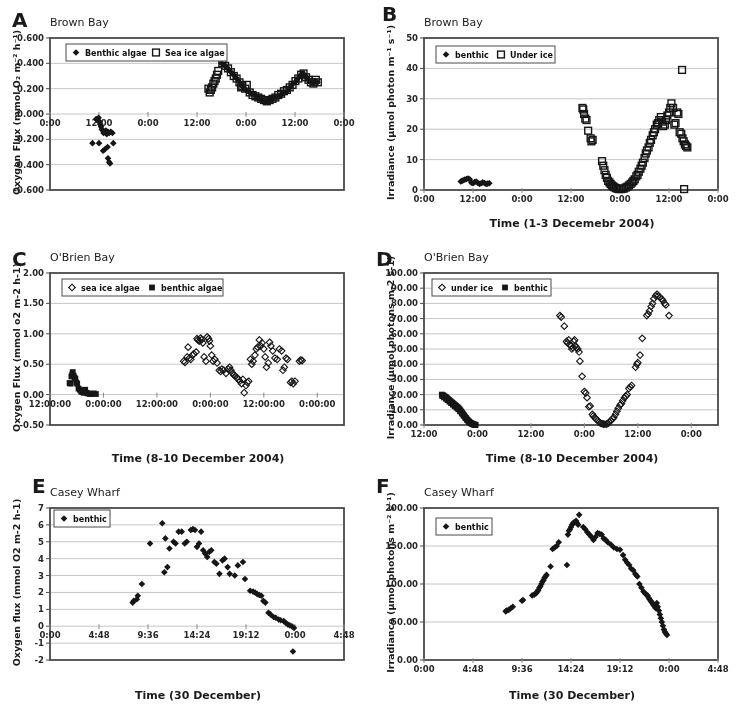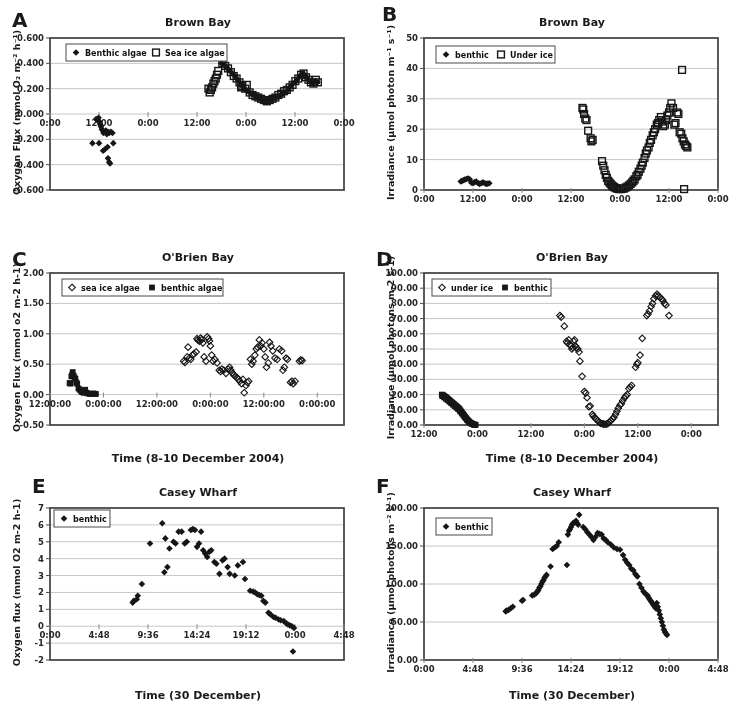--- a/index.html
+++ b/index.html
@@ -5,22 +5,22 @@
   html,body{margin:0;padding:0;background:#ffffff;}
   .figure{position:relative;width:748px;height:707px;background:#fff;
           font-family:"DejaVu Sans","Liberation Sans",sans-serif;color:#1a1a1a;overflow:hidden;}
   .panel{position:absolute;width:374px;height:235px;}
   .p0{left:0;top:0}.p1{left:374px;top:0}.p2{left:0;top:235px}
   .p3{left:374px;top:235px}.p4{left:0;top:470px;height:237px}.p5{left:374px;top:470px;height:237px}
   .letter{position:absolute;left:10px;top:6px;font-size:20px;font-weight:bold;line-height:1;}
   .p0 .letter{left:12px;top:10px}.p1 .letter{left:8px;top:4px}
   .p2 .letter{left:12px;top:14px}.p3 .letter{left:2px;top:14px}
   .p4 .letter{left:32px;top:6px}.p5 .letter{left:2px;top:6px}
-  .title{position:absolute;left:50px;right:28px;top:16px;text-align:center;
-         font-size:11px;font-weight:bold;}
+  .title{position:absolute;left:50px;right:28px;top:16px;text-align:left;
+         font-size:11px;font-weight:normal;}
   .ylab{position:absolute;left:-86px;top:107px;width:204px;text-align:center;
         transform:rotate(-90deg);font-size:9.5px;font-weight:bold;white-space:nowrap;}
   .xlab{position:absolute;left:50px;right:28px;bottom:5px;text-align:center;
         font-size:11px;font-weight:bold;}
   svg.plot{position:absolute;left:0;top:0;}
   .tick{font-size:8.5px;font-weight:600;fill:#262626;}
   .leg{font-size:8px;font-weight:600;fill:#111;}
 </style>
 </head>
 <body>
@@ -320,20 +320,21 @@
         <rect x="308.75000000000006" y="142.51999999999998" width="6.8" height="6.8" fill="none" stroke="#161616" stroke-width="1.4"></rect>
         <rect x="309.975" y="144.04" width="6.8" height="6.8" fill="none" stroke="#161616" stroke-width="1.4"></rect>
         <rect x="304.6666666666667" y="66.52" width="6.8" height="6.8" fill="none" stroke="#161616" stroke-width="1.4"></rect>
         <rect x="306.70833333333337" y="185.68800000000002" width="6.8" height="6.8" fill="none" stroke="#161616" stroke-width="1.4"></rect>
         <rect x="62" y="46" width="119" height="17" fill="#ffffff" stroke="#4a4a4a" stroke-width="1"></rect>
         <path d="M72 51.2L75.3 54.5L72 57.8L68.7 54.5Z" fill="#161616"></path>
         <text x="81" y="57.5" class="leg">benthic</text>
         <rect x="123.6" y="51.1" width="6.8" height="6.8" fill="none" stroke="#161616" stroke-width="1.4"></rect>
         <text x="136" y="57.5" class="leg">Under ice</text>
       </svg>
+    <div class="xlab">Time (1-3 Decemebr 2004)</div>
   </div>
 
   <div class="panel p2">
     <span class="letter">C</span>
     <div class="title">O'Brien Bay</div>
     <div class="ylab">Oxygen Flux (mmol o2 m-2 h-1)</div>
     <svg class="plot" width="374" height="235">
         <line x1="50" x2="344" y1="68.4" y2="68.4" stroke="#c6c6c6" stroke-width="1"></line>
         <line x1="50" x2="344" y1="98.80000000000001" y2="98.80000000000001" stroke="#c6c6c6" stroke-width="1"></line>
         <line x1="50" x2="344" y1="129.2" y2="129.2" stroke="#c6c6c6" stroke-width="1"></line>

